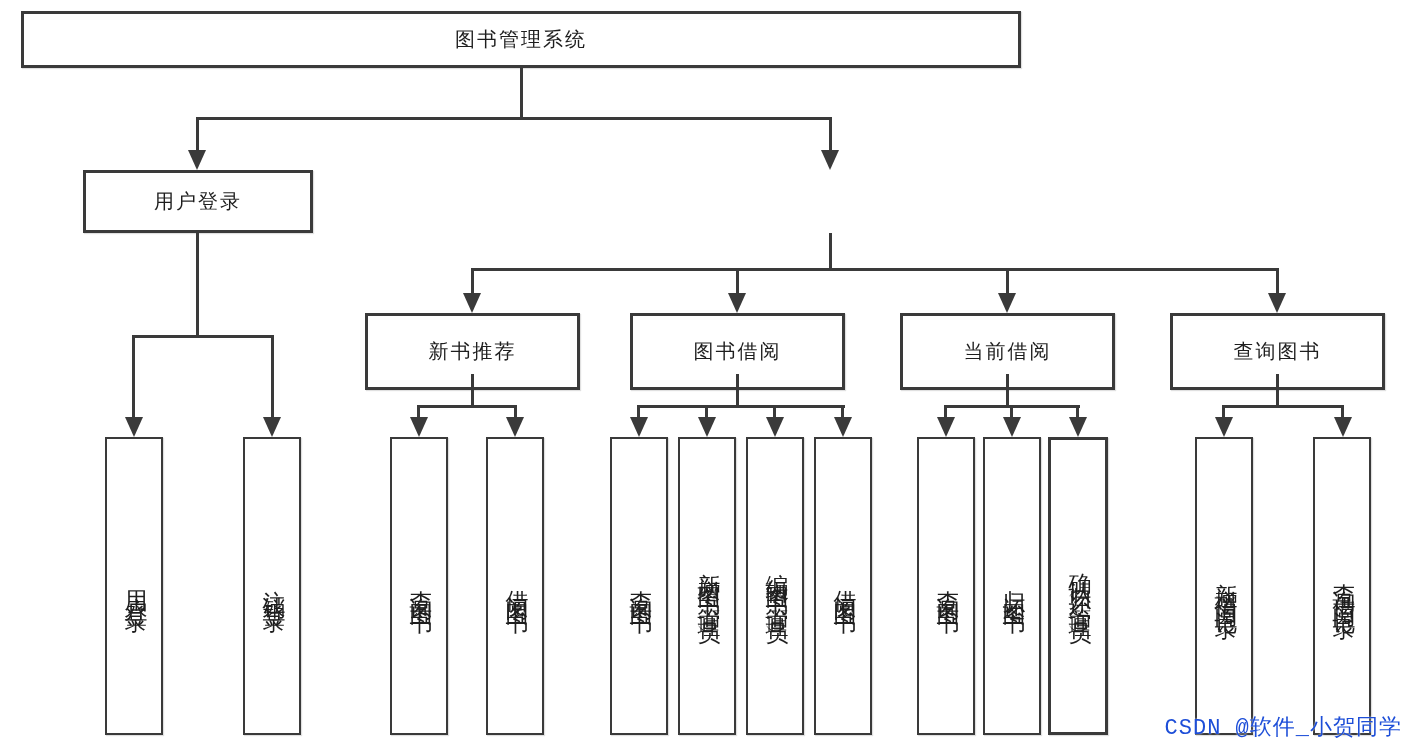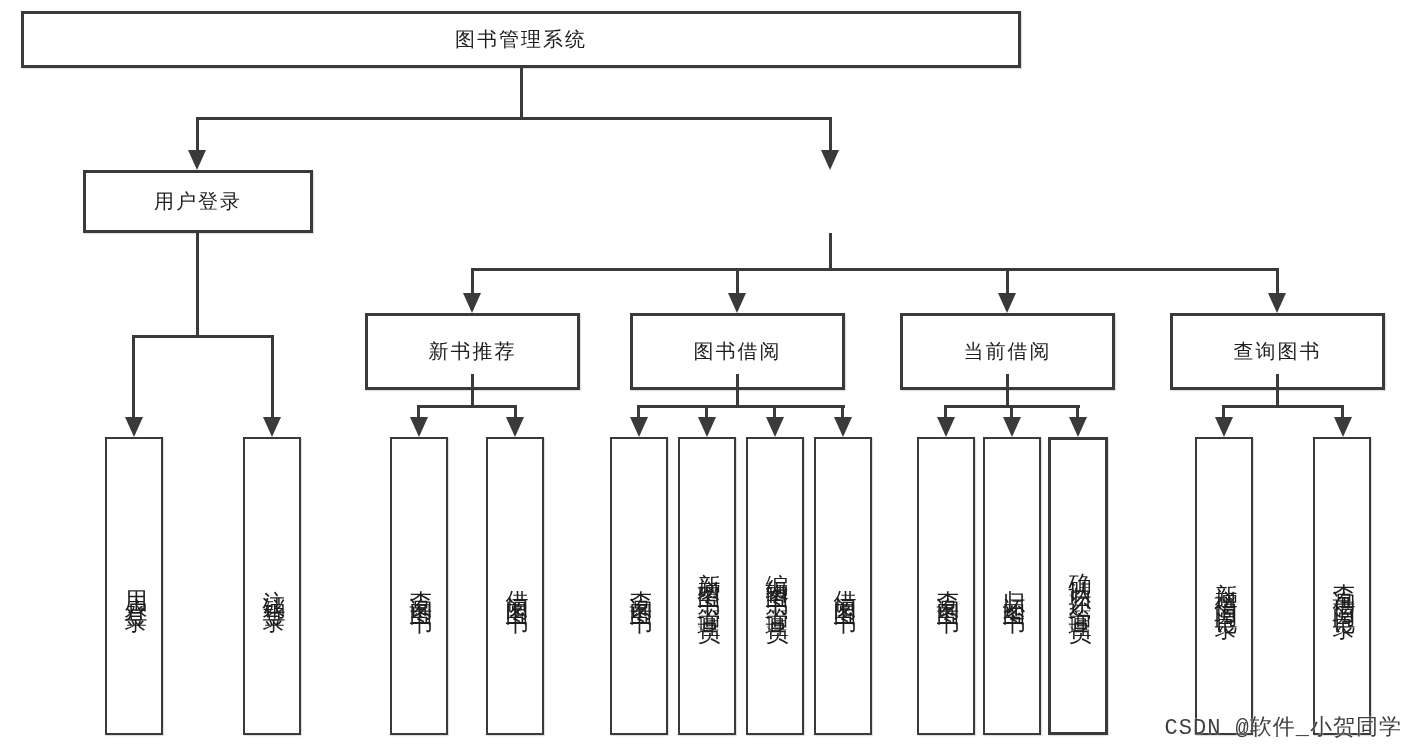--- a/index.html
+++ b/index.html
@@ -47,21 +47,21 @@
   .arrow{
     position:absolute;width:0;height:0;
     border-left:9px solid transparent;
     border-right:9px solid transparent;
     border-top:20px solid #3a3a3a;
   }
   
   .watermark{
     position:absolute;right:3px;top:712px;
     font-size:22px;letter-spacing:1px;
-    color:#404040;
+    color:#1d4ed8;
     text-shadow:0 0 2px #ffffff;
     z-index:6;
     white-space:nowrap;
   }
 </style>
 </head>
 <body>
 
 <div id="canvas">
 

